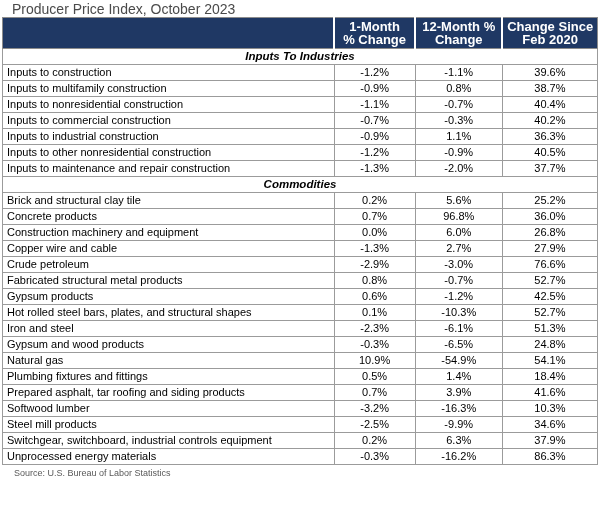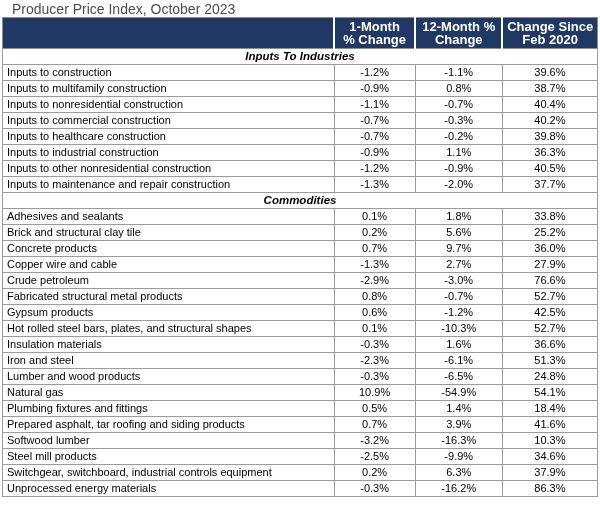--- a/index.html
+++ b/index.html
@@ -120,26 +120,20 @@
           <td class="value">-0.7%</td>
           <td class="value">40.4%</td>
         </tr>
         <tr>
           <td class="label">Inputs to commercial construction</td>
           <td class="value">-0.7%</td>
           <td class="value">-0.3%</td>
           <td class="value">40.2%</td>
         </tr>
         <tr>
-          <td class="label">Inputs to healthcare construction</td>
-          <td class="value">-0.7%</td>
-          <td class="value">-0.2%</td>
-          <td class="value">39.8%</td>
-        </tr>
-        <tr>
           <td class="label">Inputs to industrial construction</td>
           <td class="value">-0.9%</td>
           <td class="value">1.1%</td>
           <td class="value">36.3%</td>
         </tr>
         <tr>
           <td class="label">Inputs to other nonresidential construction</td>
           <td class="value">-1.2%</td>
           <td class="value">-0.9%</td>
           <td class="value">40.5%</td>
@@ -147,36 +141,36 @@
         <tr>
           <td class="label">Inputs to maintenance and repair construction</td>
           <td class="value">-1.3%</td>
           <td class="value">-2.0%</td>
           <td class="value">37.7%</td>
         </tr>
         <tr class="section">
           <td colspan="4">Commodities</td>
         </tr>
         <tr>
-          <td class="label">Adhesives and sealants</td>
-          <td class="value">0.1%</td>
-          <td class="value">1.8%</td>
-          <td class="value">33.8%</td>
-        </tr>
-        <tr>
           <td class="label">Brick and structural clay tile</td>
           <td class="value">0.2%</td>
           <td class="value">5.6%</td>
           <td class="value">25.2%</td>
         </tr>
         <tr>
           <td class="label">Concrete products</td>
           <td class="value">0.7%</td>
-          <td class="value">9.7%</td>
+          <td class="value">96.8%</td>
           <td class="value">36.0%</td>
+        </tr>
+        <tr>
+          <td class="label">Construction machinery and equipment</td>
+          <td class="value">0.0%</td>
+          <td class="value">6.0%</td>
+          <td class="value">26.8%</td>
         </tr>
         <tr>
           <td class="label">Copper wire and cable</td>
           <td class="value">-1.3%</td>
           <td class="value">2.7%</td>
           <td class="value">27.9%</td>
         </tr>
         <tr>
           <td class="label">Crude petroleum</td>
           <td class="value">-2.9%</td>
@@ -195,33 +189,27 @@
           <td class="value">-1.2%</td>
           <td class="value">42.5%</td>
         </tr>
         <tr>
           <td class="label">Hot rolled steel bars, plates, and structural shapes</td>
           <td class="value">0.1%</td>
           <td class="value">-10.3%</td>
           <td class="value">52.7%</td>
         </tr>
         <tr>
-          <td class="label">Insulation materials</td>
-          <td class="value">-0.3%</td>
-          <td class="value">1.6%</td>
-          <td class="value">36.6%</td>
-        </tr>
-        <tr>
           <td class="label">Iron and steel</td>
           <td class="value">-2.3%</td>
           <td class="value">-6.1%</td>
           <td class="value">51.3%</td>
         </tr>
         <tr>
-          <td class="label">Lumber and wood products</td>
+          <td class="label">Gypsum and wood products</td>
           <td class="value">-0.3%</td>
           <td class="value">-6.5%</td>
           <td class="value">24.8%</td>
         </tr>
         <tr>
           <td class="label">Natural gas</td>
           <td class="value">10.9%</td>
           <td class="value">-54.9%</td>
           <td class="value">54.1%</td>
         </tr>
@@ -257,13 +245,14 @@
         </tr>
         <tr>
           <td class="label">Unprocessed energy materials</td>
           <td class="value">-0.3%</td>
           <td class="value">-16.2%</td>
           <td class="value">86.3%</td>
         </tr>
       </tbody>
   </table>
 
+  <div class="source-line">Source: U.S. Bureau of Labor Statistics</div>
 </div>
 
 </body></html>

